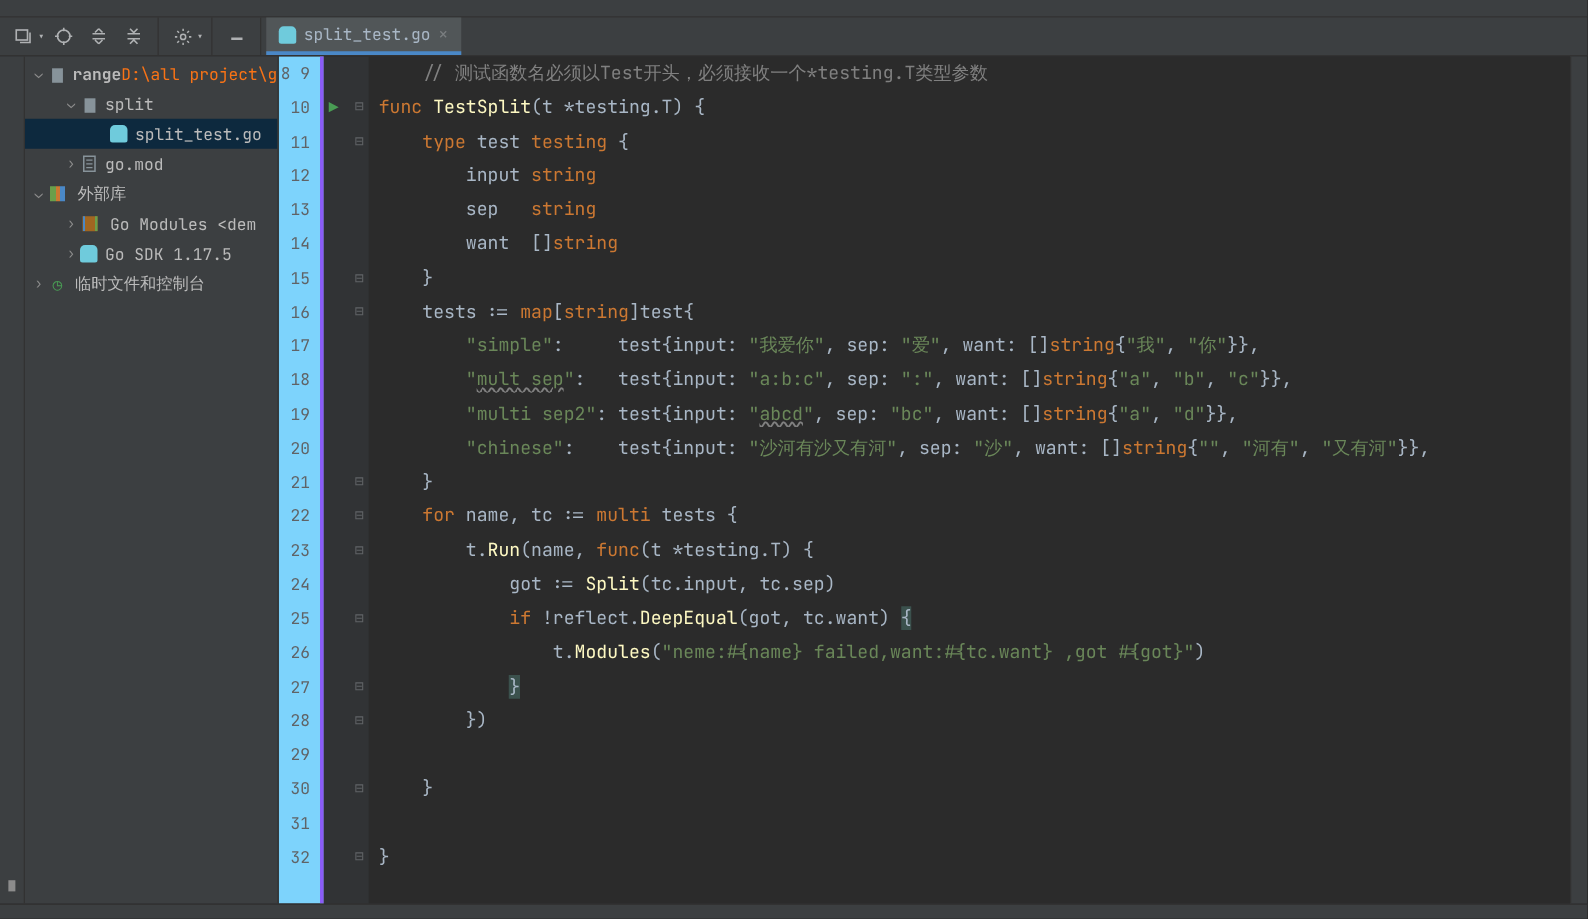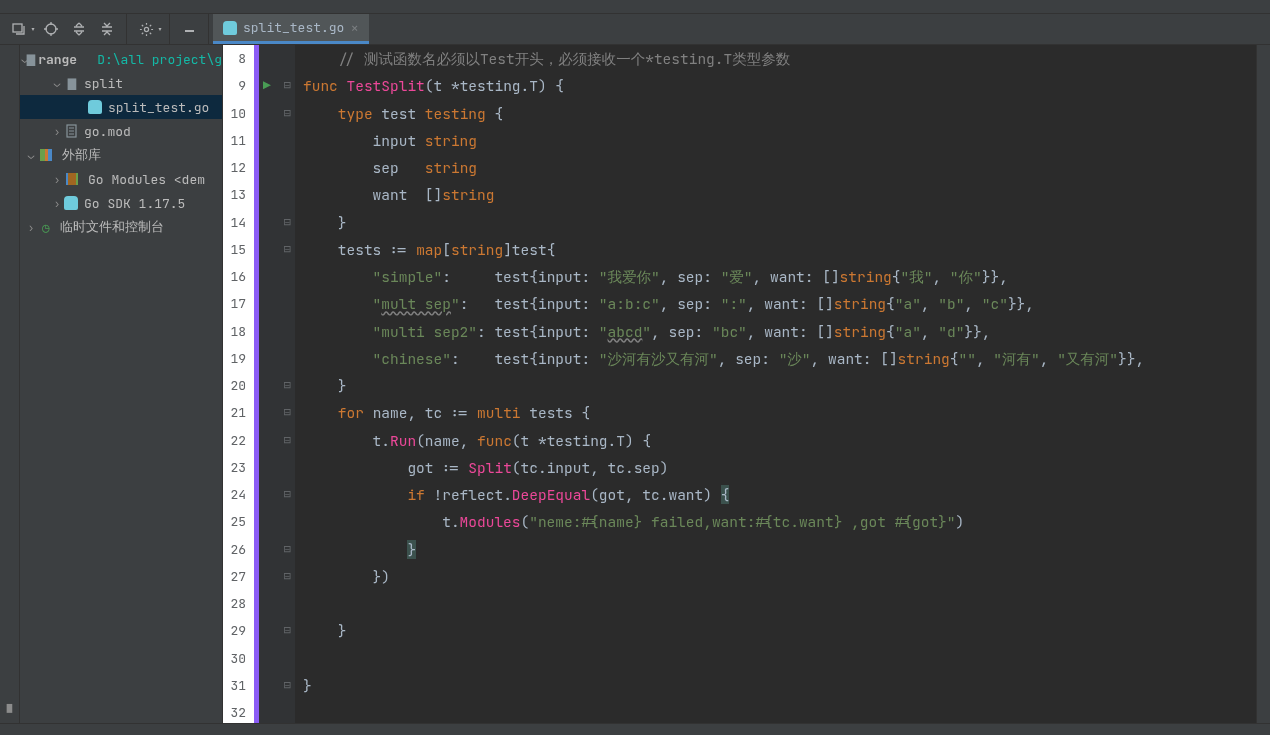--- a/index.html
+++ b/index.html
@@ -72,58 +72,58 @@
 }
 .tree-row.selected { background: #0d293e; }
 .indent { display: inline-block; }
 .chevron {
   width: 14px; text-align: center; color: #8c8c8c;
   font-size: 11px; display: inline-block;
 }
 .fld-icon { width: 16px; height: 14px; display: inline-flex; align-items: center; justify-content: center; margin-right: 4px; }
 .fld-icon.dir::before { content: "▇"; color: #87939a; font-size: 10px; transform: scaleX(1.4); }
 .tree-label { color: #bbbbbb; }
-.tree-secondary { color: #14b8a6; margin-left: 20px; }
+.tree-secondary { color: #f97316; margin-left: 0; }
 .lib-icon::before { content: ""; display:inline-block; width:12px; height:12px;
   background: linear-gradient(90deg,#6a9f4a 0 40%,#cc7832 40% 70%,#4a88c7 70% 100%); }
 .libstack-icon::before { content: ""; display:inline-block; width:12px; height:12px;
   background: linear-gradient(90deg,#a06621 0 25%,#a06621 25% 50%,#a06621 50% 75%,#a06621 75% 100%);
   box-shadow: 2px 0 0 #4a88c7 inset, -2px 0 0 #6a9f4a inset; }
 .scratch-icon::before { content:"◷"; color:#499c54; font-size:13px; }
 .editor-area { flex: 1; display: flex; background: #2b2b2b; overflow: hidden; }
 .gutter {
-  background: #ffffff;
+  background: #7dd3fc;
   width: 36px;
   text-align: right;
   padding: 0 8px 0 0;
   color: #606366;
   font-size: 13px;
   line-height: 27.25px;
-  border-right: 5px solid #8b5cf6;
+  border-right: 3px solid #8b5cf6;
 }
 .gutter2 {
   width: 36px;
   background: #313335;
   line-height: 27.25px;
   font-size: 13px;
   color: #606366;
 }
 .gutter2 .grow { display:flex; justify-content:space-between; padding: 0 4px; height: 27.25px; align-items:center;}
 .run-tri { color: #499c54; font-size: 13px; }
 .fold-mark { color: #606366; font-size: 12px; }
 .code {
   flex: 1;
   padding: 0 0 0 8px;
   line-height: 27.25px;
   font-size: 14.5px;
   white-space: pre;
   overflow: hidden;
 }
 .c-kw { color: #cc7832; }
-.c-fn { color: #ec4899; }
+.c-fn { color: #fef9c3; }
 .c-str { color: #6a8759; }
 .c-cmt { color: #808080; }
 .c-id { color: #a9b7c6; }
 .underline-wavy { text-decoration: underline wavy #808080; }
 .hl-brace { background: #3b514d; }
 .right-scrollbar {
   width: 14px;
   background: #3c3f41;
   border-left: 1px solid #323232;
 }

